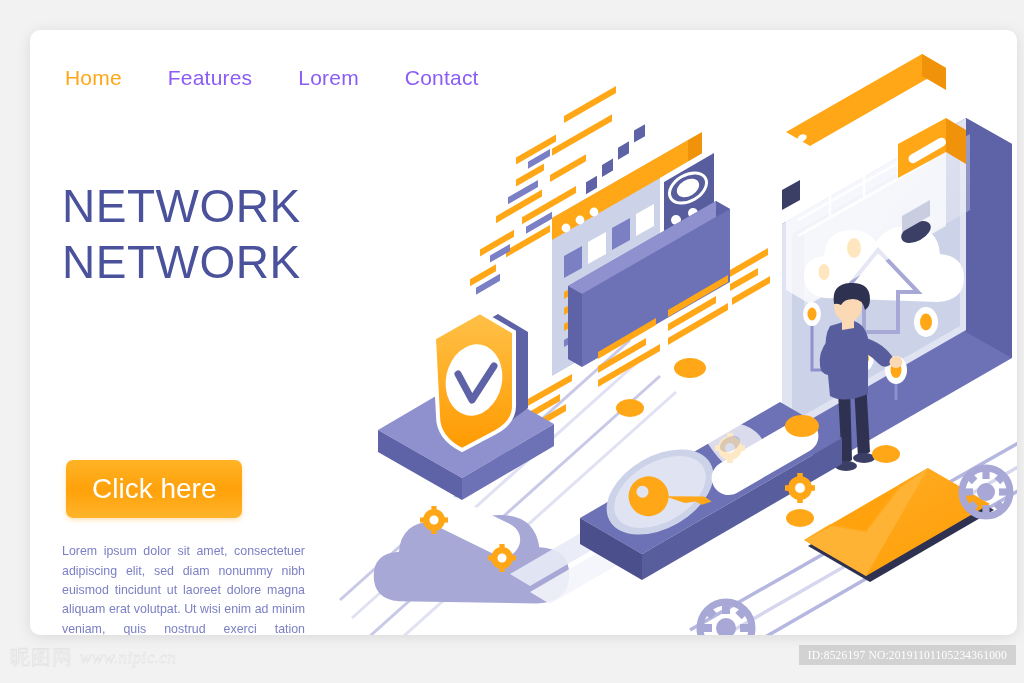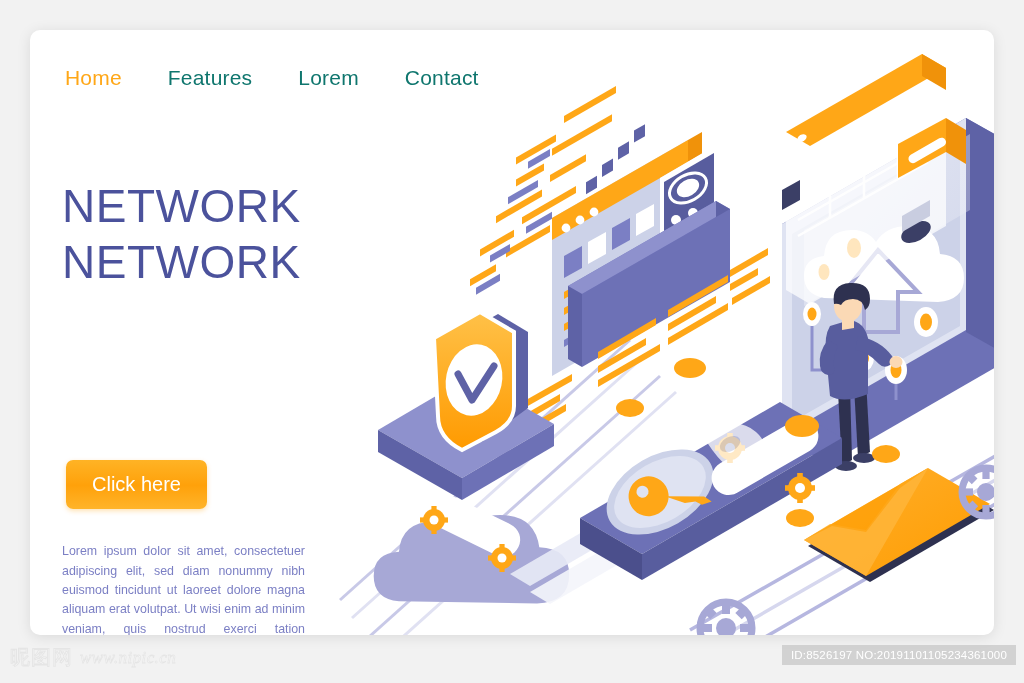--- a/index.html
+++ b/index.html
@@ -11,32 +11,33 @@
     position:relative;
   }
   .page-card{
     position:absolute;
     left:30px;top:30px;
     width:964px;height:605px;
     background:#ffffff;
     border-radius:10px;
     box-shadow:0 2px 14px rgba(0,0,0,0.10);
     overflow:hidden;
+    padding-left:23px;
   }
 
   
   .nav{
     position:absolute;left:35px;top:36px;
     display:flex;align-items:center;
     gap:46px;
     z-index:30;
   }
   .nav-item{
     font-size:21px;
-    color:#0f766e;
+    color:#8b5cf6;
     letter-spacing:0.2px;
     cursor:pointer;
     white-space:nowrap;
   }
   .nav-item.active{color:#ffa717;}
 
   
   .headline{
     position:absolute;left:32px;top:148px;
     z-index:30;
@@ -52,21 +53,21 @@
 
   
   .cta{
     position:absolute;left:36px;top:430px;
     z-index:30;
     border:0;
     padding:13px 26px;
     border-radius:7px;
     background:linear-gradient(180deg,#ffb325 0%,#ffa10a 52%,#ffb42a 100%);
     color:#ffffff;
-    font-size:20px;
+    font-size:28px;
     font-family:"Liberation Sans", sans-serif;
     cursor:pointer;
     box-shadow:0 2px 5px rgba(255,160,0,0.30);
   }
 
   
   .body-text{
     position:absolute;left:32px;top:500px;
     width:243px;
     z-index:30;
@@ -106,20 +107,21 @@
     letter-spacing:0.4px;
   }
   .wm-right{
     position:absolute;right:8px;bottom:18px;
     background:rgba(0,0,0,0.13);
     color:#ffffff;
     font-size:11.5px;
     padding:4px 9px;
     letter-spacing:0.2px;
     z-index:60;
+    font-family:Liberation Serif, serif;
   }
 </style>
 </head>
 <body>
 
 <div class="page-card">
 
   <nav class="nav">
     <span class="nav-item active">Home</span>
     <span class="nav-item">Features</span>

